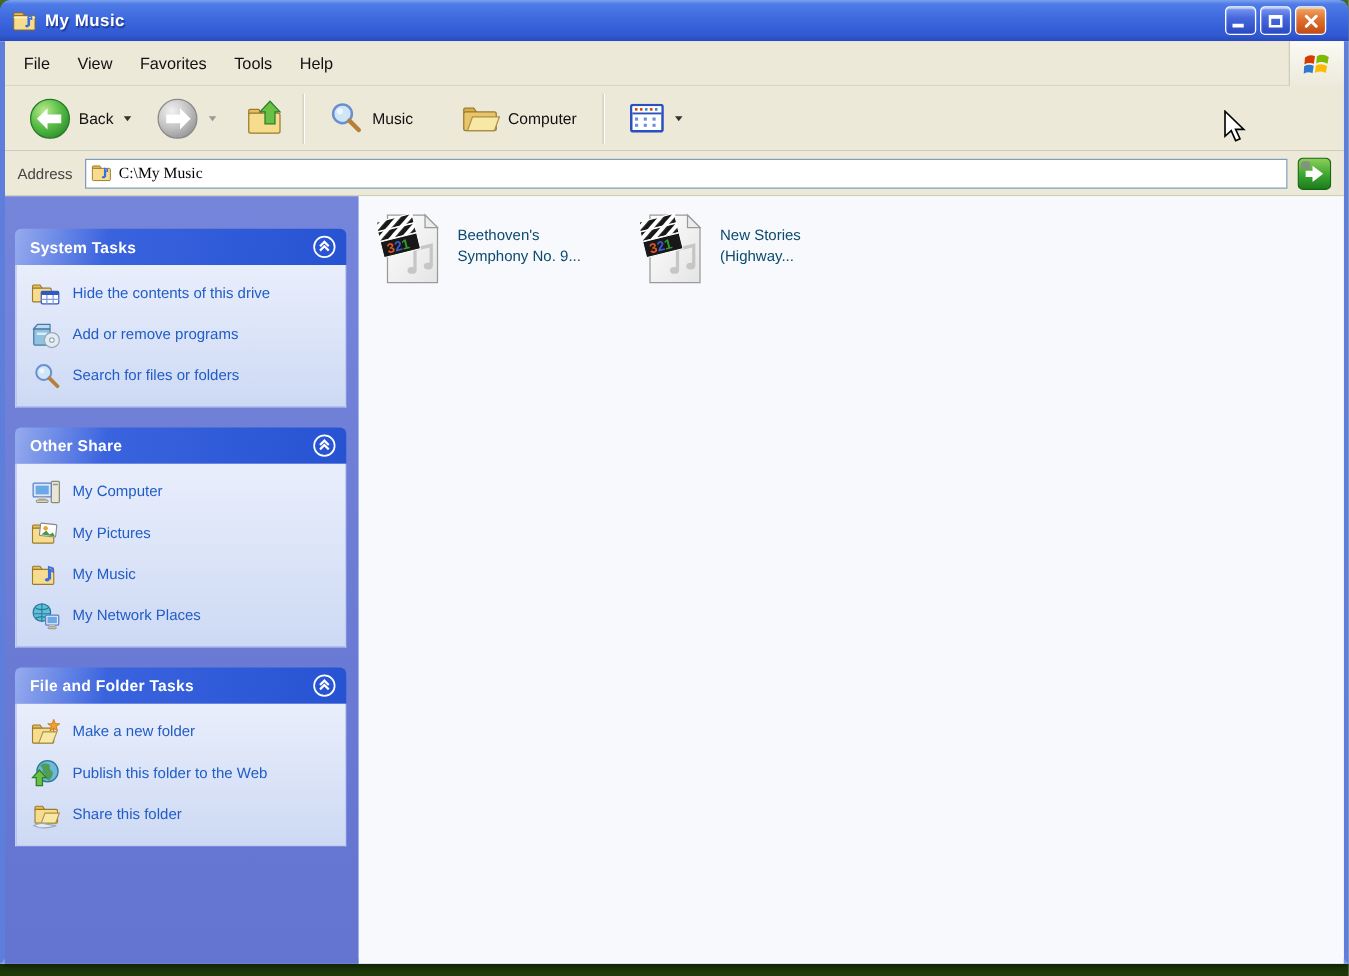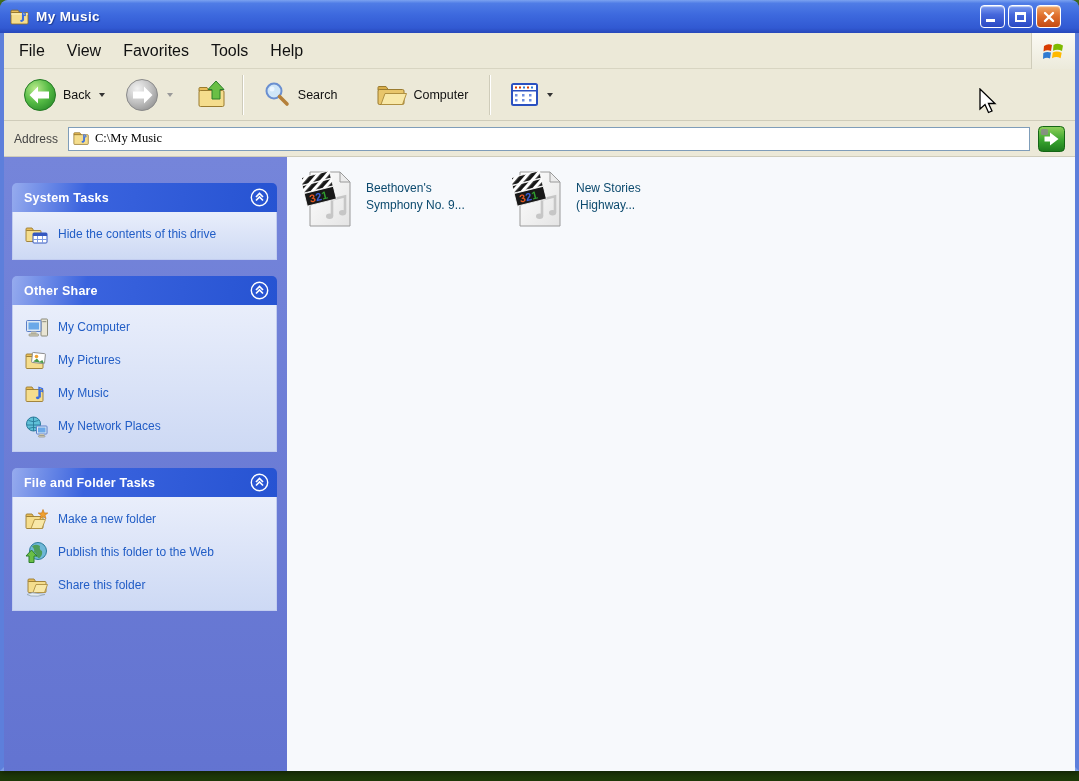--- a/index.html
+++ b/index.html
@@ -34,21 +34,21 @@
     box-shadow:inset 0 1px 1px rgba(255,255,255,.6);
   }
   .winbtn.close { background:linear-gradient(180deg,#f0a868 0%,#e0702e 45%,#c44a12 100%); }
   .glyph-min { position:absolute; left:5px; bottom:5px; width:9px; height:3px; background:#fff; }
   .glyph-max { width:11px; height:10px; border:2px solid #fff; border-top-width:3px; }
   
   .menubar {
     height:36px; background:#ece9d8; display:flex; align-items:center;
     border-bottom:1px solid #d8d5c2; padding-left:4px;
   }
-  .menu-item { font-size:16px; color:#111; padding:4px 11px; }
+  .menu-item { font-size:13px; color:#111; padding:4px 11px; }
   .menu-logo {
     margin-left:auto; width:44px; height:36px; display:flex; align-items:center; justify-content:center;
     background:linear-gradient(180deg,#fbfaf4,#eceadb); border-left:1px solid #cfccba;
   }
   
   .toolbar {
     height:52px; background:#ece9d8; display:flex; align-items:center;
     border-bottom:1px solid #cfccba; padding-left:14px;
   }
   .tb-btn { display:flex; align-items:center; gap:6px; padding:3px 5px; border-radius:3px; }
@@ -185,21 +185,21 @@
           <polygon points="19,2 27,10.5 23,10.5 23,20 15,20 15,10.5 11,10.5" fill="#6abf45" stroke="#2c7e2c" stroke-width="1"></polygon>
         </svg>
       </div>
       <div class="tb-sep"></div>
       <div class="tb-btn" style="margin-left:6px;">
         <svg width="30" height="30" viewBox="0 0 30 30">
           <circle cx="12" cy="11" r="7.5" fill="#cfe6f8" stroke="#6a8fd0" stroke-width="2"></circle>
           <circle cx="10" cy="9" r="2.5" fill="#eef7ff" opacity="0.9"></circle>
           <path d="M17.5 16.5 L25 24" stroke="#b5803a" stroke-width="3.6" stroke-linecap="round"></path>
         </svg>
-        <span class="tb-label">Search</span>
+        <span class="tb-label">Music</span>
       </div>
       <div class="tb-btn" style="margin-left:28px;">
         <svg width="32" height="30" viewBox="0 0 32 30">
           <path d="M3 10 V7.5 Q3 6.5 4 6.5 H11 L13.5 10 Z" fill="#d8ad4a" stroke="#9a7b2f" stroke-width="1"></path>
           <rect x="3" y="9.5" width="26" height="15" rx="1.5" fill="#e8c56a" stroke="#9a7b2f" stroke-width="1"></rect>
           <path d="M6 24.5 L10 13.5 H31.5 L27.5 24.5 Z" fill="#f8e8a8" stroke="#b09040" stroke-width="1"></path>
         </svg>
         <span class="tb-label">Computer</span>
       </div>
       <div class="tb-sep" style="margin-left:16px;"></div>
@@ -266,20 +266,42 @@
               <span class="t-icon">
                 <svg viewBox="0 0 24 24" width="24" height="24">
                   <path d="M1 8 V6 Q1 5 2 5 H7 L9 8 Z" fill="#e8bd5a" stroke="#9a7b2f" stroke-width="0.9"></path>
                   <rect x="1" y="7.5" width="15" height="11" rx="1" fill="#f5dd8d" stroke="#9a7b2f" stroke-width="0.9"></rect>
                   <rect x="8" y="10" width="14" height="10" rx="1" fill="#fff" stroke="#3558c0" stroke-width="1"></rect>
                   <rect x="8" y="10" width="14" height="3" fill="#3558c0"></rect>
                   <path d="M12.5 13 v7 M17.5 13 v7 M8 16.5 h14" stroke="#7f9be0" stroke-width="1"></path>
                 </svg>
               </span>
               <span class="t-label">Hide the contents of this drive</span>
+            </a>
+            <a class="task-link">
+              <span class="t-icon">
+                <svg viewBox="0 0 24 24" width="24" height="24">
+                  <rect x="2" y="7" width="13" height="13" rx="1" fill="#8fc3e0" stroke="#4a78a8" stroke-width="1"></rect>
+                  <path d="M2 7 L5 3.5 H15 L15 7 Z" fill="#bcdcee" stroke="#4a78a8" stroke-width="1"></path>
+                  <rect x="4.5" y="10" width="8" height="2" fill="#d8eef8"></rect>
+                  <circle cx="16.5" cy="16" r="6" fill="#e4ecf2" stroke="#9aaabb" stroke-width="1"></circle>
+                  <circle cx="16.5" cy="16" r="1.8" fill="#fff" stroke="#9aaabb" stroke-width="1"></circle>
+                </svg>
+              </span>
+              <span class="t-label">Add or remove programs</span>
+            </a>
+            <a class="task-link">
+              <span class="t-icon">
+                <svg viewBox="0 0 24 24" width="24" height="24">
+                  <circle cx="10" cy="9" r="6" fill="#cfe6f8" stroke="#6a8fd0" stroke-width="1.6"></circle>
+                  <circle cx="8.5" cy="7.5" r="2" fill="#eef7ff" opacity="0.9"></circle>
+                  <path d="M14.5 13.5 L21 20" stroke="#b5803a" stroke-width="3" stroke-linecap="round"></path>
+                </svg>
+              </span>
+              <span class="t-label">Search for files or folders</span>
             </a>
           </div>
         </div>
 
         <div class="panel">
           <div class="panel-header">
             <span class="panel-title">Other Share</span>
             <svg width="19" height="19" viewBox="0 0 19 19">
               <circle cx="9.5" cy="9.5" r="8.2" fill="none" stroke="#fff" stroke-width="1.4"></circle>
               <path d="M6 10.5 L9.5 7 L13 10.5 M6 14 L9.5 10.5 L13 14" fill="none" stroke="#fff" stroke-width="1.7" transform="translate(0,-1.5)"></path>

